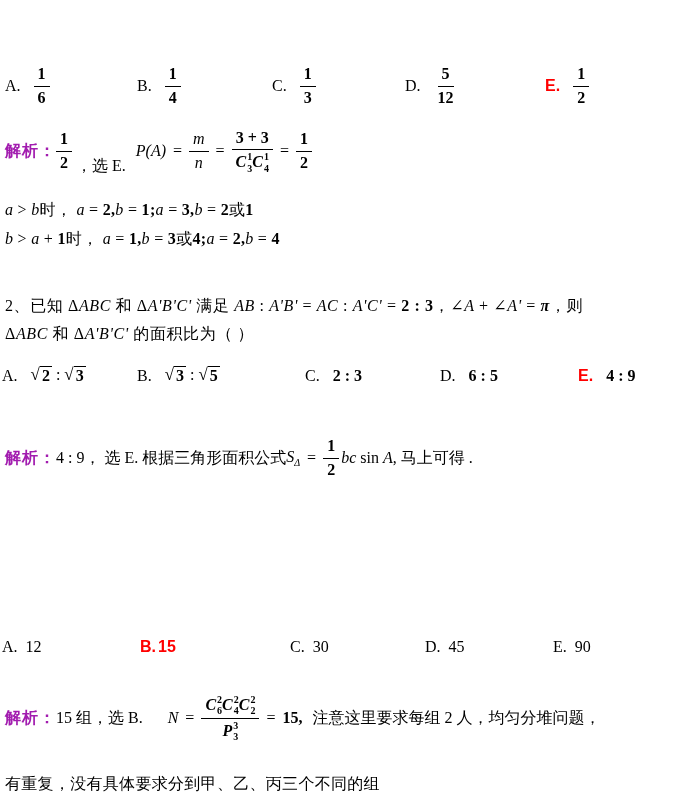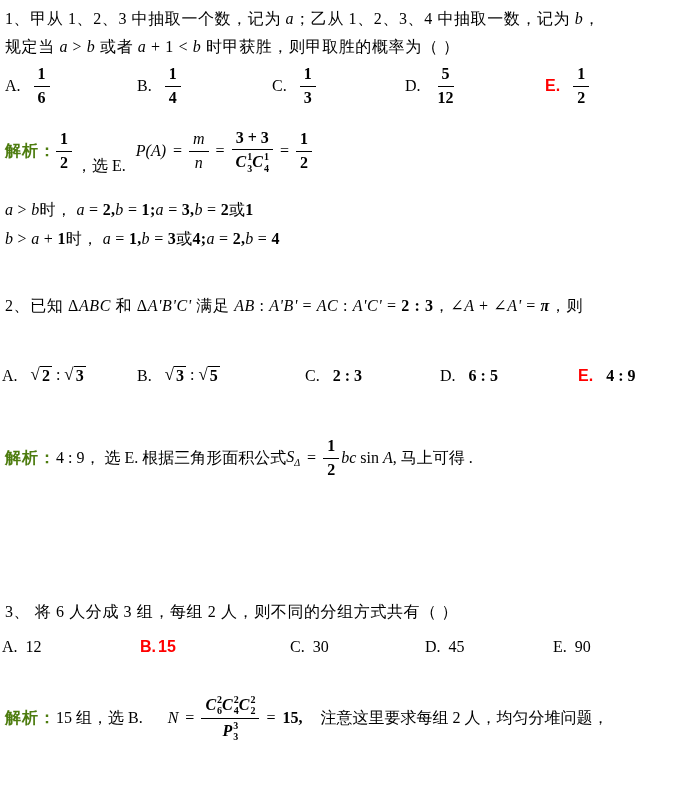--- a/index.html
+++ b/index.html
@@ -39,34 +39,32 @@
 
   
   .cs { display:inline-flex; align-items:center; font-weight:bold; }
   .cs .b { font-style:italic; font-size:16px; }
   .cs .sc { display:inline-flex; flex-direction:column; font-size:10px; line-height:1.15; font-weight:bold; margin-left:1px; }
 
   .nrow { display:inline-flex; align-items:center; }
 
   
   .sol { position:absolute; left:5px; display:flex; align-items:center; white-space:nowrap; }
-  .sol-label { color:#4d7c0f; font-weight:bold; font-family:Liberation Serif, serif; letter-spacing:1px; }
+  .sol-label { color:#a21caf; font-weight:bold; font-family:Liberation Serif, serif; letter-spacing:1px; }
   .eq { margin:0 7px; }
   .mi { font-style:italic; }
   .mb { font-weight:bold; }
   .gap-r { margin-right:10px;margin-top:31px; }
   sub.ssub { font-size:10px; }
 </style>
 </head>
 <body>
 
 <div class="page">
 
-  <div class="line" style="top:9px"><span class="seg-cn">1、甲从 1、2、3 中抽取一个数，记为 </span><span class="seg-mi">a</span><span class="seg-cn">；乙从 1、2、3、4 中抽取一数，记为 </span><span class="seg-mi">b</span><span class="seg-cn">，</span></div>
-  <div class="line" style="top:37px"><span class="seg-cn">规定当 </span><span class="seg-mi">a</span><span class="seg-mn"> &gt; </span><span class="seg-mi">b</span><span class="seg-cn"> 或者 </span><span class="seg-mi">a</span><span class="seg-mn"> + 1 &lt; </span><span class="seg-mi">b</span><span class="seg-cn"> 时甲获胜，则甲取胜的概率为（  ）</span></div>
 
   <div class="opt-row" style="top:60px;height:52px">
     <div class="opt" style="left:5px">
       <span class="opt-label">A.</span>
       <span class="frac">
           <span class="num">1</span>
           <span class="den">6</span>
         </span>
     </div>
     <div class="opt" style="left:137px">
@@ -136,20 +134,21 @@
     <span class="frac">
         <span class="num">1</span>
         <span class="den">2</span>
       </span>
   </div>
 
   <div class="line note-line" style="top:200px"><span class="seg-mi">a</span><span class="seg-mn"> &gt; </span><span class="seg-mi">b</span><span class="seg-cn">时， </span><span class="seg-mi">a</span><span class="seg-mn"> = </span><span class="seg-mb">2,</span><span class="seg-mi">b</span><span class="seg-mn"> = </span><span class="seg-mb">1;</span><span class="seg-mi">a</span><span class="seg-mn"> = </span><span class="seg-mb">3,</span><span class="seg-mi">b</span><span class="seg-mn"> = </span><span class="seg-mb">2</span><span class="seg-cn">或</span><span class="seg-mb">1</span></div>
   <div class="line note-line" style="top:229px"><span class="seg-mi">b</span><span class="seg-mn"> &gt; </span><span class="seg-mi">a</span><span class="seg-mn"> + </span><span class="seg-mb">1</span><span class="seg-cn">时， </span><span class="seg-mi">a</span><span class="seg-mn"> = </span><span class="seg-mb">1,</span><span class="seg-mi">b</span><span class="seg-mn"> = </span><span class="seg-mb">3</span><span class="seg-cn">或</span><span class="seg-mb">4;</span><span class="seg-mi">a</span><span class="seg-mn"> = </span><span class="seg-mb">2,</span><span class="seg-mi">b</span><span class="seg-mn"> = </span><span class="seg-mb">4</span></div>
 
   <div class="line" style="top:296px"><span class="seg-cn">2、已知 </span><span class="seg-mn">Δ</span><span class="seg-mi">ABC</span><span class="seg-cn"> 和 </span><span class="seg-mn">Δ</span><span class="seg-mi">A'B'C'</span><span class="seg-cn"> 满足 </span><span class="seg-mi">AB</span><span class="seg-mn"> : </span><span class="seg-mi">A'B'</span><span class="seg-mn"> = </span><span class="seg-mi">AC</span><span class="seg-mn"> : </span><span class="seg-mi">A'C'</span><span class="seg-mn"> = </span><span class="seg-mb">2 : 3</span><span class="seg-cn">，</span><span class="seg-mn">∠</span><span class="seg-mi">A</span><span class="seg-mn"> + </span><span class="seg-mn">∠</span><span class="seg-mi">A'</span><span class="seg-mn"> = </span><span class="seg-mib">π</span><span class="seg-cn">，则</span></div>
+  <div class="line" style="top:324px"><span class="seg-mn">Δ</span><span class="seg-mi">ABC</span><span class="seg-cn"> 和 </span><span class="seg-mn">Δ</span><span class="seg-mi">A'B'C'</span><span class="seg-cn"> 的面积比为（  ）</span></div>
 
   <div class="opt-row" style="top:361px;height:30px">
     <div class="opt" style="left:2px">
       <span class="opt-label">A.</span>
       <span><span class="seg-sq">
             <span class="radical">√</span>
             <span class="radicand">2</span>
           </span><span class="seg-mn"> : </span><span class="seg-sq">
             <span class="radical">√</span>
             <span class="radicand">3</span>
@@ -188,21 +187,20 @@
         <span class="num">1</span>
         <span class="den">2</span>
       </span>
     <span class="mi" style="margin-left:2px">bc</span>
     <span style="margin:0 4px">sin</span>
     <span class="mi">A</span>
     <span>, 马上可得 .</span>
   </div>
 
 
-  <div class="line" style="top:602px"><span class="seg-cn">3、 将 6 人分成 3 组，每组 2 人，则不同的分组方式共有（  ）</span></div>
 
   <div class="opt-row" style="top:636px;height:22px">
     <div class="opt" style="left:2px;gap:8px">
       <span class="opt-label">A.</span>
       <span>12</span>
     </div>
     <div class="opt tight" style="left:140px">
       <span class="opt-label correct">B.</span>
       <span class="correct">15</span>
     </div>
@@ -254,17 +252,18 @@
             <span class="b">P</span>
             <span class="sc">
               <span>3</span>
               <span>3</span>
             </span>
           </span>
       </span>
     </span>
     <span class="eq">=</span>
     <span class="mb">15,</span>
-    <span style="margin-left:18px">注意这里要求每组 2 人，均匀分堆问题，</span>
-  </div>
-
+    <span style="margin-left:10px">注意这里要求每组 2 人，均匀分堆问题，</span>
+  </div>
+
+  <div class="line note-line" style="top:774px"><span class="seg-cn">有重复，没有具体要求分到甲、乙、丙三个不同的组</span></div>
 
 </div>
 
 </body></html>

